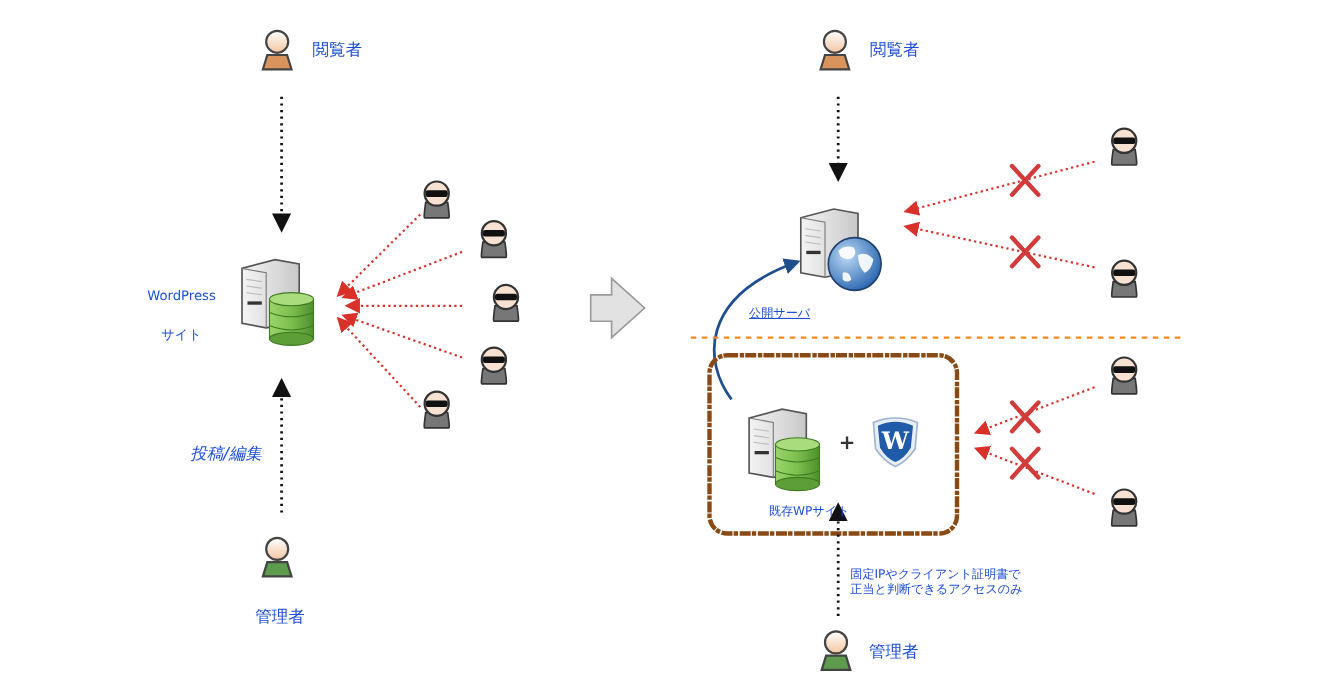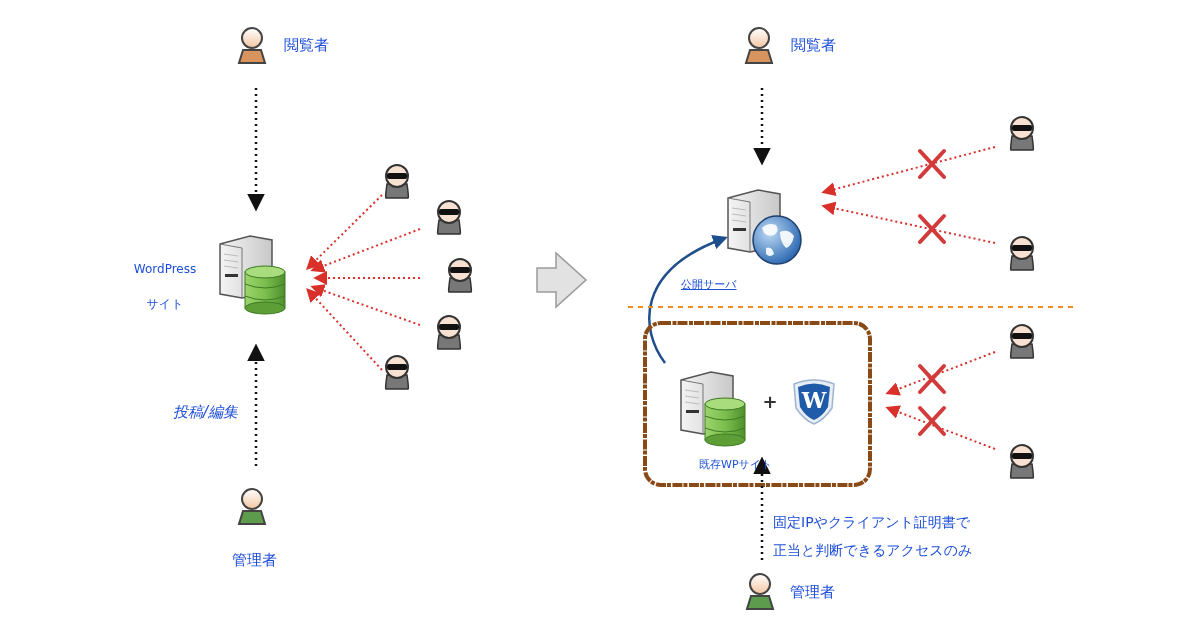--- a/index.html
+++ b/index.html
@@ -3,21 +3,21 @@
 <meta charset="utf-8">
 <style>
   html, body { margin: 0; padding: 0; background: #ffffff; }
   body { width: 1200px; height: 630px; position: relative; overflow: hidden;
          font-family: "DejaVu Sans", "Liberation Sans", sans-serif; color: #666; }
   svg#diagram { position: absolute; left: 0; top: 0; }
   .lbl { position: absolute; color: #1d4ed8; white-space: nowrap; }
   .lbl-lg { font-size: 15px; }
   .lbl-md { font-size: 12px; }
   .lbl-sm { font-size: 11px; }
-  .lbl-xs { font-size: 14px; line-height: 14px; }
+  .lbl-xs { font-size: 11px; line-height: 14px; }
   .center { text-align: center; }
 </style>
 </head>
 <body>
 
 <svg id="diagram" width="1200" height="630" viewBox="0 0 1200 630">
   <defs>
     <linearGradient id="headGrad" x1="0" y1="0" x2="0" y2="1">
       <stop offset="0" stop-color="#ffffff"></stop>
       <stop offset="1" stop-color="#f3c6a2"></stop>
@@ -203,14 +203,14 @@
 <div class="lbl lbl-lg" style="left:284px; top:36px;">閲覧者</div>
 <div class="lbl lbl-md center" style="left:130px; top:262px; width:70px;">WordPress</div>
 <div class="lbl lbl-md center" style="left:130px; top:296px; width:70px;">サイト</div>
 <div class="lbl lbl-lg" style="left:173px; top:403px;font-style:italic;">投稿/編集</div>
 <div class="lbl lbl-lg" style="left:232px; top:551px;">管理者</div>
 
 <div class="lbl lbl-lg" style="left:791px; top:36px;">閲覧者</div>
 <div class="lbl lbl-sm" style="left:681px; top:277px;text-decoration:underline;">公開サーバ</div>
 <div class="lbl lbl-sm" style="left:699px; top:457px;">既存WPサイト</div>
 <div class="lbl lbl-xs" style="left:773px; top:515px;">固定IPやクライアント証明書で</div>
-<div class="lbl lbl-xs" style="left:773px; top:529px;margin-top:14px;">正当と判断できるアクセスのみ</div>
+<div class="lbl lbl-xs" style="left:773px; top:529px;">正当と判断できるアクセスのみ</div>
 <div class="lbl lbl-lg" style="left:790px; top:583px;">管理者</div>
 
 </body></html>

